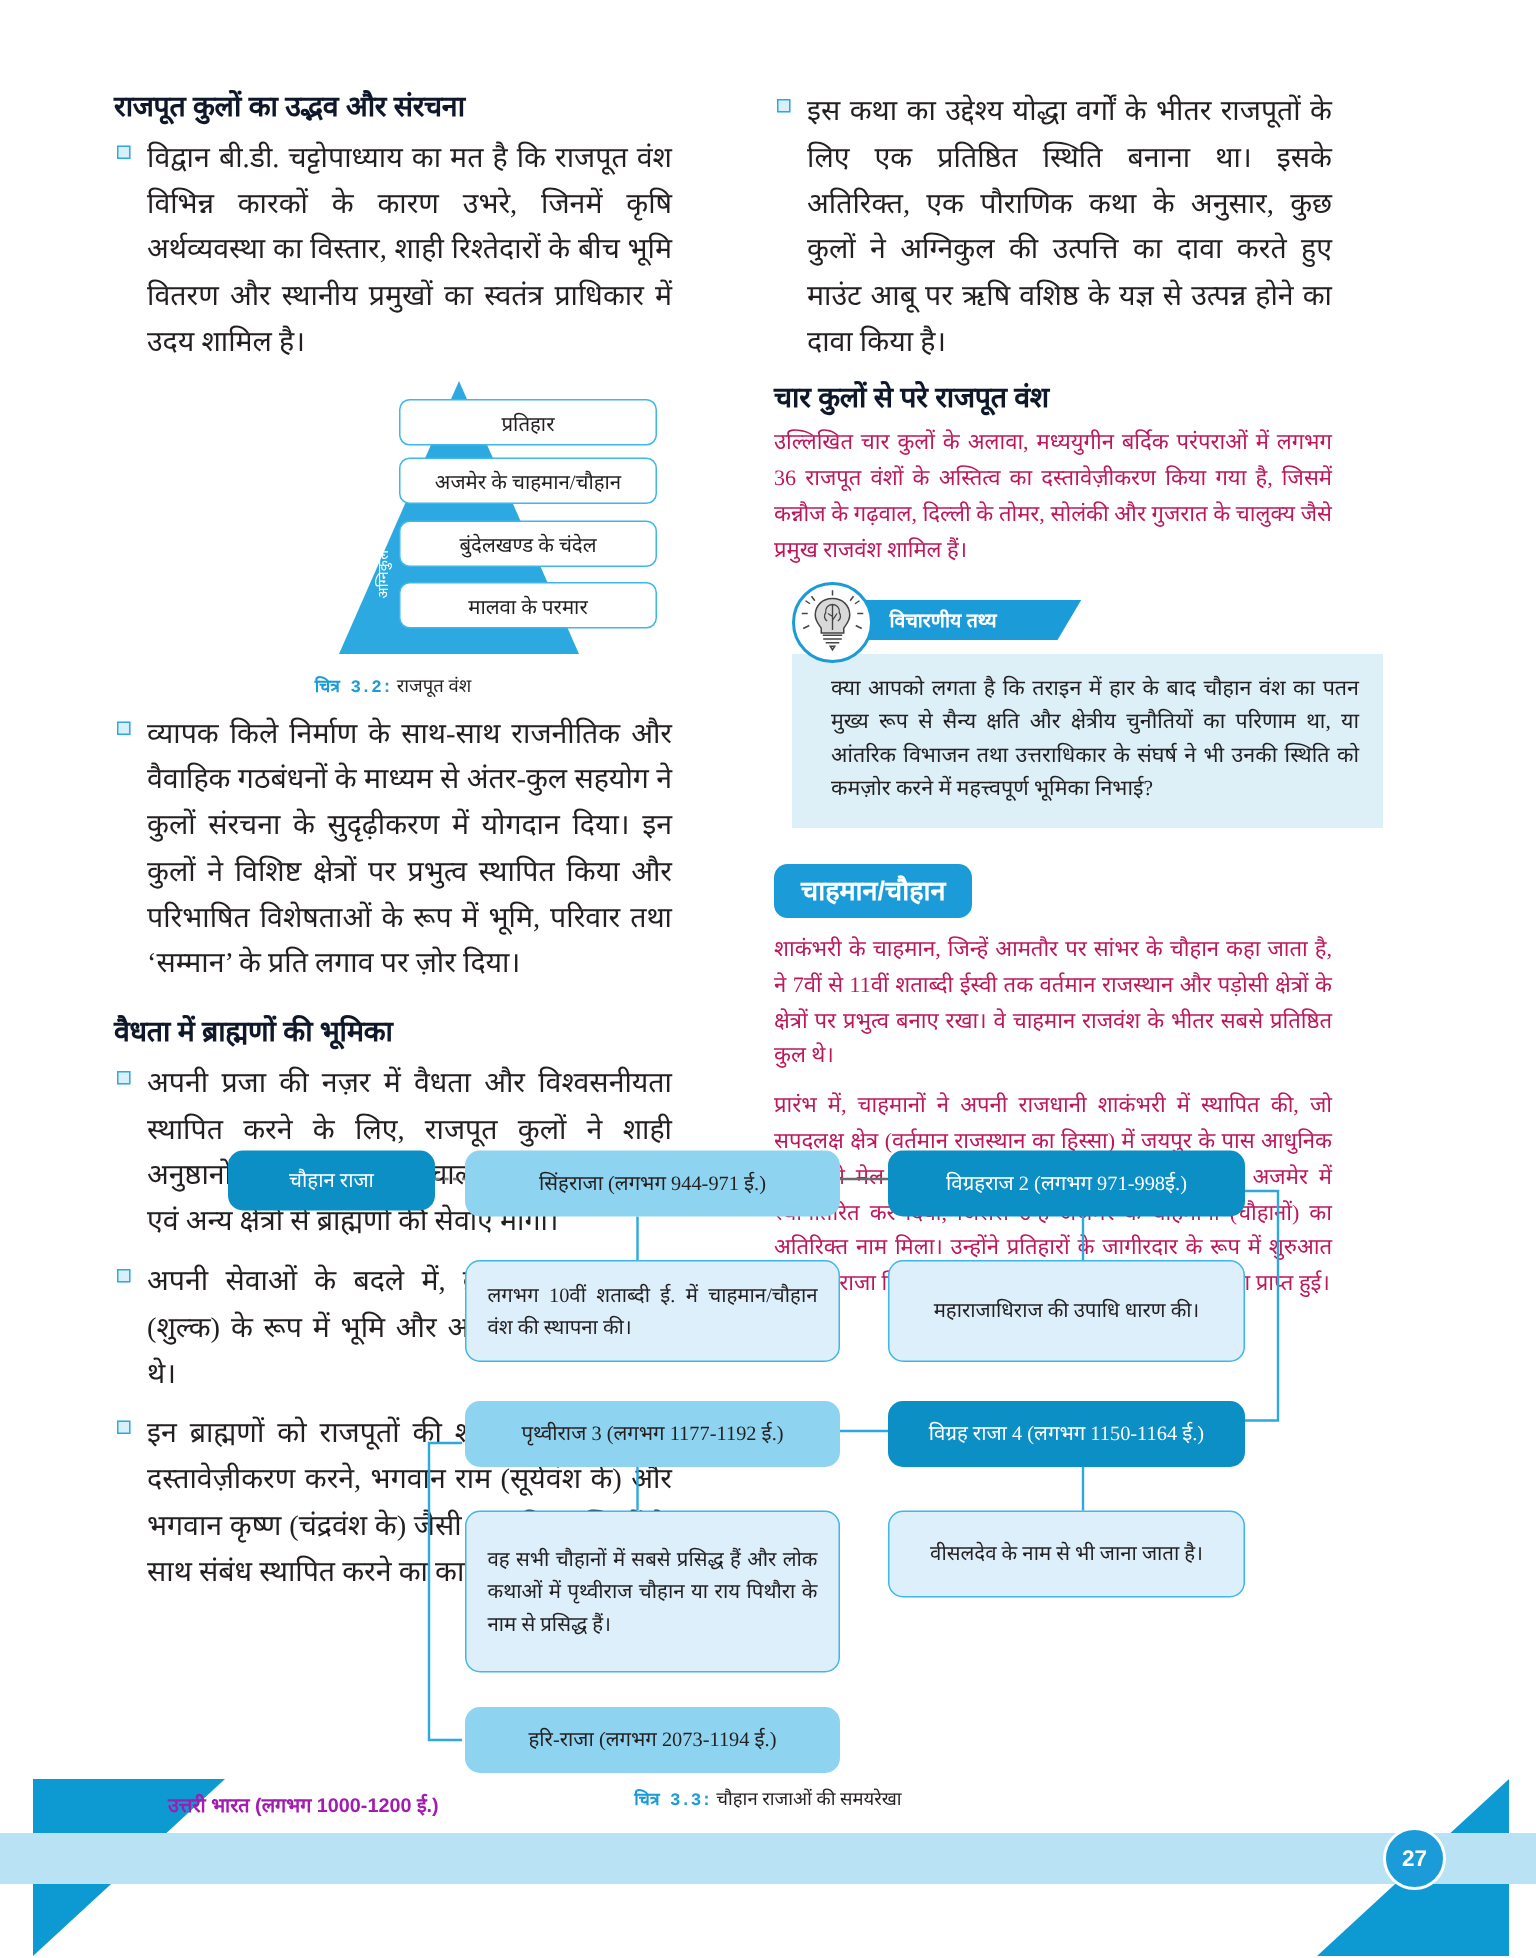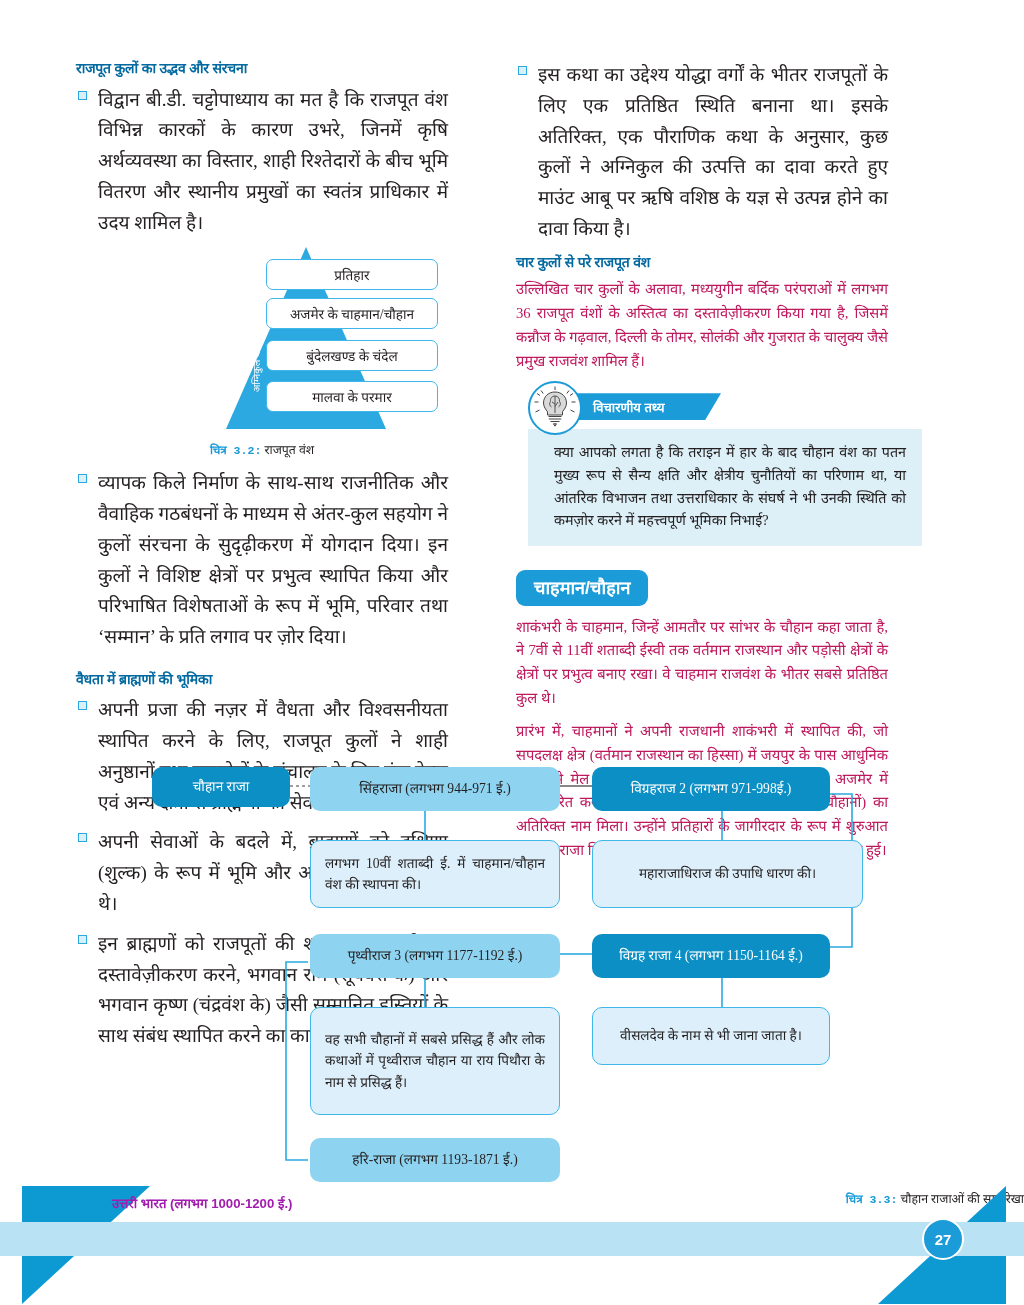--- a/index.html
+++ b/index.html
@@ -10,24 +10,24 @@
     overflow: hidden;
   }
   #page { position: relative; width: 1024px; height: 1305px; background:#fff; }
 
   
   .col { position: absolute; top: 60px; width: 372px; }
   .col-left  { left: 76px; }
   .col-right { left: 516px; }
 
   h2.sec-head {
-    color: #0369a1;
+    color: #0f172a;
     font-family: "Liberation Sans", sans-serif;
     font-weight: bold;
-    font-size: 14px;
+    font-size: 19px;
     letter-spacing: -0.2px;
     margin: 0 0 7px 0;
     line-height: 1.25;
   }
   h2.sec-head.spaced { margin-top: 18px; }
 
   p.body {
     font-size: 14.7px;
     line-height: 1.62;
     text-align: justify;
@@ -275,32 +275,32 @@
         <line x1="722" y1="216" x2="722" y2="245"></line>
         <path d="M308 200 L286 200 L286 398 L308 398"></path>
       </g>
     </svg>
 
     <div class="fbox f-dark" style="left:152px; top:5px;   width:138px; height:40px;">चौहान राजा</div>
     <div class="fbox f-mid center" style="left:310px; top:5px;   width:250px; height:44px;">सिंहराजा (लगभग 944-971 ई.)</div>
     <div class="fbox f-dark" style="left:592px; top:5px;   width:238px; height:44px;">विग्रहराज 2 (लगभग 971-998ई.)</div>
 
     <div class="fbox f-lite padtext" style="left:310px; top:78px;  width:250px; height:68px;">लगभग 10वीं शताब्दी ई. में चाहमान/चौहान वंश की स्थापना की।</div>
-    <div class="fbox f-lite padtext center" style="left:592px; top:78px;  width:271px; height:68px;">महाराजाधिराज की उपाधि धारण की।</div>
+    <div class="fbox f-lite padtext center" style="left:592px; top:78px;  width:238px; height:68px;">महाराजाधिराज की उपाधि धारण की।</div>
 
     <div class="fbox f-mid center" style="left:310px; top:172px; width:250px; height:44px;">पृथ्वीराज 3 (लगभग 1177-1192 ई.)</div>
     <div class="fbox f-dark" style="left:592px; top:172px; width:238px; height:44px;">विग्रह राजा 4 (लगभग 1150-1164 ई.)</div>
 
     <div class="fbox f-lite padtext" style="left:310px; top:245px; width:250px; height:108px;">वह सभी चौहानों में सबसे प्रसिद्ध हैं और लोक कथाओं में पृथ्वीराज चौहान या राय पिथौरा के नाम से प्रसिद्ध हैं।</div>
     <div class="fbox f-lite padtext center" style="left:592px; top:245px; width:238px; height:58px;">वीसलदेव के नाम से भी जाना जाता है।</div>
 
-    <div class="fbox f-mid center" style="left:310px; top:376px; width:250px; height:44px;">हरि-राजा (लगभग 1193-1871 ई.)</div>
+    <div class="fbox f-mid center" style="left:310px; top:376px; width:250px; height:44px;">हरि-राजा (लगभग 2073-1194 ई.)</div>
   </div>
 
-  <div class="fig-cap" style="position:absolute; left:0; top:1186px; width:1024px;text-align:right;">
+  <div class="fig-cap" style="position:absolute; left:0; top:1186px; width:1024px;">
     <b>चित्र 3.3:</b><span> चौहान राजाओं की समयरेखा</span>
   </div>
 
   <div class="tri-bl"></div>
   <div class="tri-br"></div>
   <div class="foot-band"></div>
   <div class="foot-text">उत्तरी भारत (लगभग 1000-1200 ई.)</div>
   <div class="pg-circle">27</div>
 
 </div>

